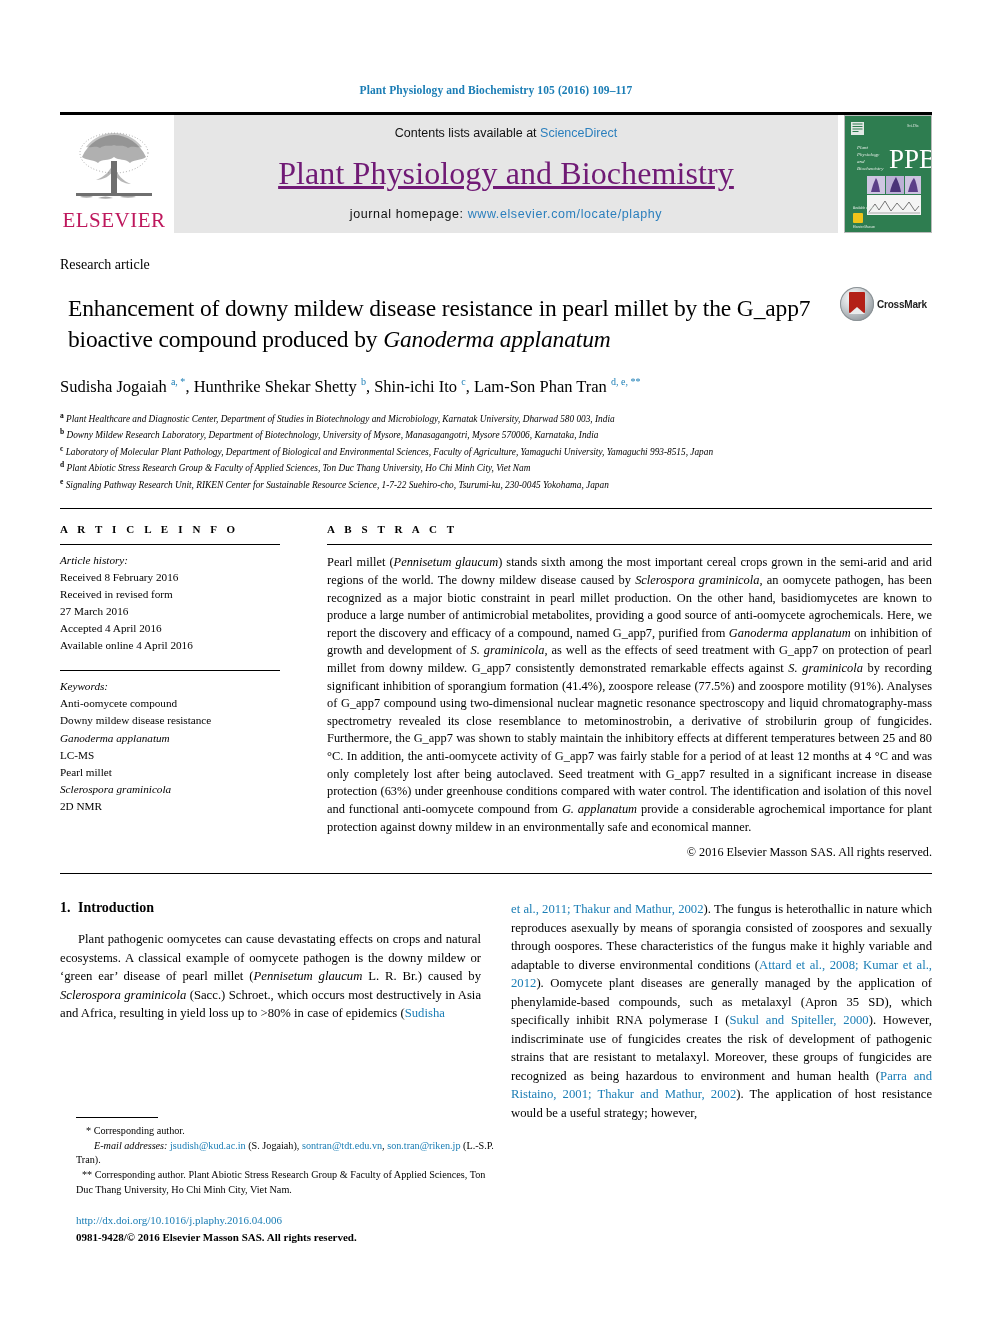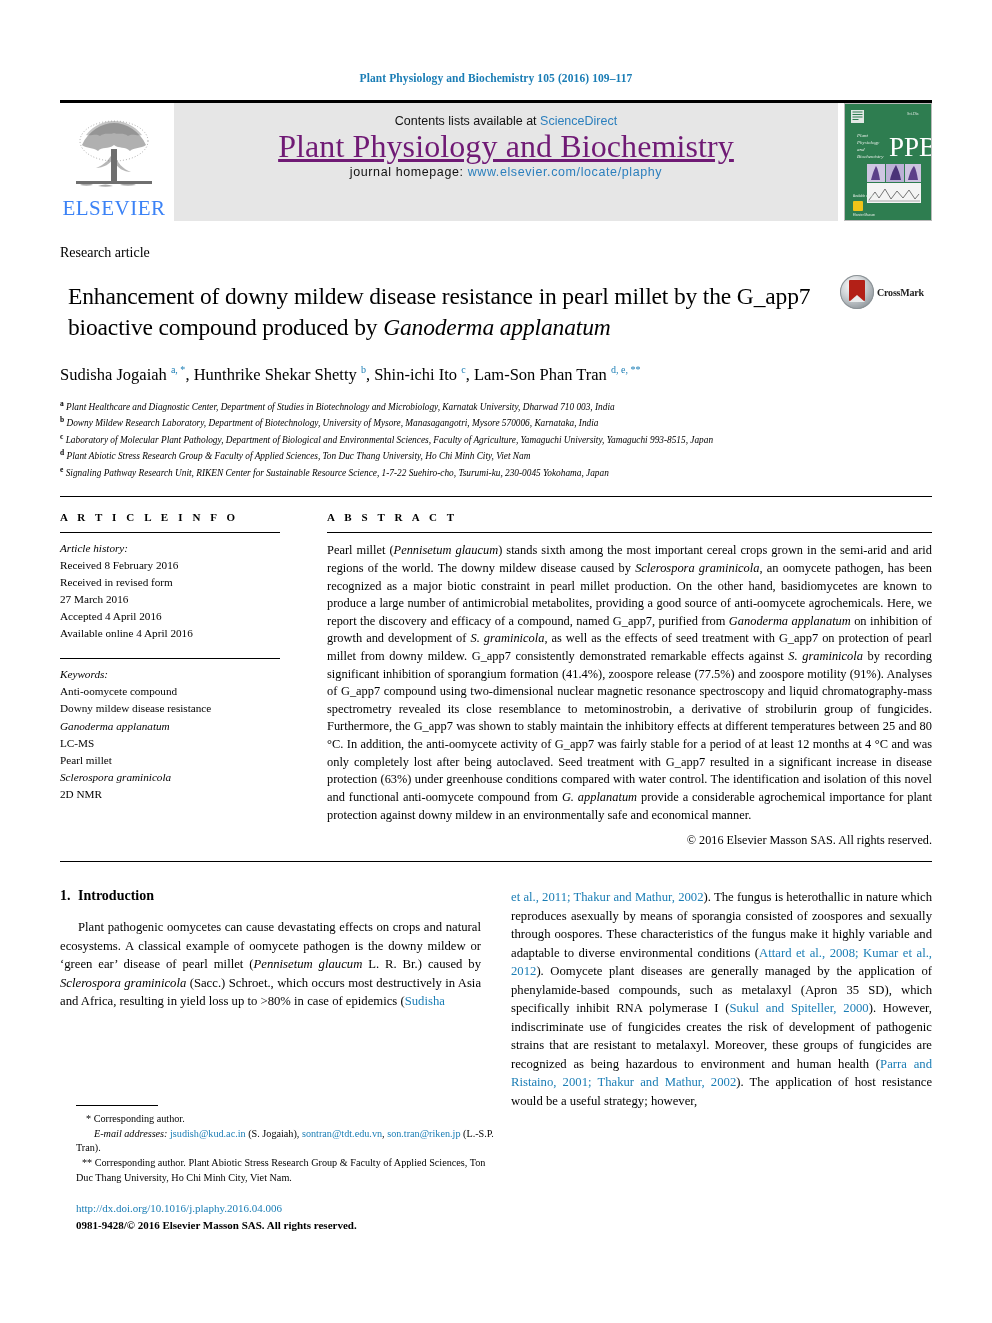--- a/index.html
+++ b/index.html
@@ -13,21 +13,21 @@
     font-family: "Liberation Serif", "DejaVu Serif", serif;
     color: #000000;
     position: relative;
     overflow: hidden;
   }
   .page {
     width: 992px;
     height: 1323px;
     position: relative;
     box-sizing: border-box;
-    padding: 0 60px;
+    padding: 12px 60px;
   }
 
   
   .running-head {
     text-align: center;
     color: #1a7db5;
     font-family: "Liberation Serif", serif;
     font-weight: bold;
     font-size: 11.5px;
     letter-spacing: .1px;
@@ -48,34 +48,34 @@
     display: flex;
     flex-direction: column;
     justify-content: flex-end;
     align-items: center;
     padding-bottom: 2px;
     box-sizing: border-box;
   }
   .tree-svg { display:block; }
   .elsevier-word {
     font-family: "Liberation Serif", serif;
-    color: #3b82f6;
+    color: #be185d;
     font-size: 21px;
     letter-spacing: .5px;
     line-height: 1;
     margin-top: 1px;
   }
   .sd-band {
     flex: 1 1 auto;
     background: #e6e6e6;
     margin-left: 6px;
     margin-right: 6px;
     display: flex;
     flex-direction: column;
-    justify-content: flex-start;
+    justify-content: space-between;
     align-items: center;
     padding: 11px 0 12px 0;
     box-sizing: border-box;
   }
   .contents-line {
     font-family: "Liberation Sans", sans-serif;
     font-size: 12.5px;
     color: #111;
   }
   .contents-line .sd {
@@ -152,21 +152,21 @@
   }
   .cm-badge::after {
     content:"";
     position:absolute; left:9px; top:20px;
     width: 0; height: 0;
     border-left: 8px solid transparent;
     border-right: 8px solid transparent;
     border-bottom: 7px solid #e9ebec;
   }
   .cm-text {
-    font-family: Liberation Serif, serif;
+    font-family: Liberation Sans, sans-serif;
     font-size: 10px;
     font-weight: bold;
     color: #222;
     letter-spacing: -.2px;
   }
 
   
   .authors {
     margin-top: 13px;
     font-size: 16.5px;
@@ -386,21 +386,21 @@
     </h1>
     <div class="crossmark">
       <span class="cm-badge"></span>
       <span class="cm-text">CrossMark</span>
     </div>
   </div>
 
   <div class="authors">Sudisha Jogaiah <sup>a, *</sup>, Hunthrike Shekar Shetty <sup>b</sup>, Shin-ichi Ito <sup>c</sup>, Lam-Son Phan Tran <sup>d, e, **</sup></div>
 
   <div class="affiliations">
-    <div><sup>a</sup> <span>Plant Healthcare and Diagnostic Center, Department of Studies in Biotechnology and Microbiology, Karnatak University, Dharwad 710 003, India</span></div>
+    <div><sup>a</sup> <span>Plant Healthcare and Diagnostic Center, Department of Studies in Biotechnology and Microbiology, Karnatak University, Dharwad 580 003, India</span></div>
     <div><sup>b</sup> <span>Downy Mildew Research Laboratory, Department of Biotechnology, University of Mysore, Manasagangotri, Mysore 570006, Karnataka, India</span></div>
     <div><sup>c</sup> <span>Laboratory of Molecular Plant Pathology, Department of Biological and Environmental Sciences, Faculty of Agriculture, Yamaguchi University, Yamaguchi 993-8515, Japan</span></div>
     <div><sup>d</sup> <span>Plant Abiotic Stress Research Group &amp; Faculty of Applied Sciences, Ton Duc Thang University, Ho Chi Minh City, Viet Nam</span></div>
     <div><sup>e</sup> <span>Signaling Pathway Research Unit, RIKEN Center for Sustainable Resource Science, 1-7-22 Suehiro-cho, Tsurumi-ku, 230-0045 Yokohama, Japan</span></div>
   </div>
 
   <div class="info-abstract">
 
     <div class="col-info">
       <div class="sec-head">A R T I C L E  I N F O</div>

